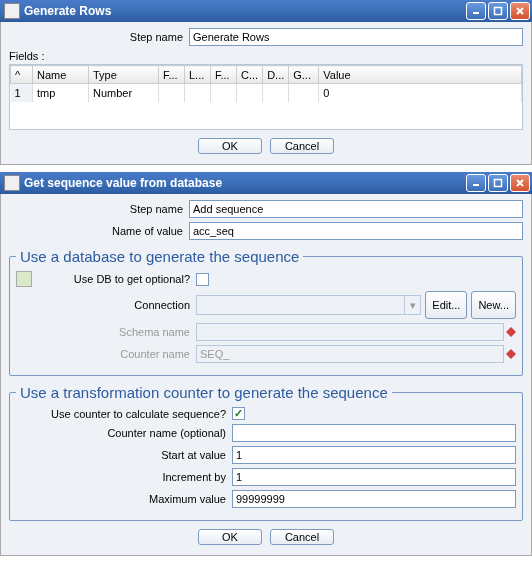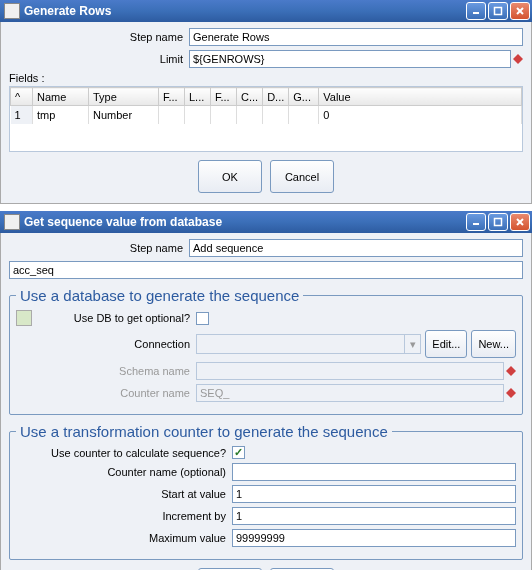--- a/index.html
+++ b/index.html
@@ -20,21 +20,21 @@
 .form-input.dim { background: #eef1f6; color: #999; border-color: #b8c8dc; }
 .diamond-wrapper { display: flex; align-items: center; gap: 2px; flex: 1; }
 .diamond { width: 10px; height: 10px; flex: 0 0 10px; }
 .diamond svg { width: 10px; height: 10px; }
 .fields-label { margin: 4px 0 2px 0; }
 .table-wrap { border: 1px solid #b8c8dc; background: #fff; height: 66px; overflow: hidden; }
 table { border-collapse: collapse; width: 100%; font-size: 11px; }
 th { background: linear-gradient(to bottom, #fefefe, #e8e8e8); border: 1px solid #ccc; padding: 2px 4px; text-align: left; font-weight: normal; height: 18px; white-space: nowrap; overflow: hidden; }
 td { border-right: 1px solid #ddd; padding: 2px 4px; height: 18px; }
 .btn-row { display: flex; justify-content: center; gap: 8px; padding: 8px 0 4px 0; }
-.btn { min-width: 64px; height: 33px; border: 1px solid #7a9ac0; background: linear-gradient(to bottom, #fefefe, #e8ecf3); border-radius: 3px; font-family: inherit; font-size: 11px; cursor: pointer; padding: 0 10px; }
+.btn { min-width: 64px; height: 16px; border: 1px solid #7a9ac0; background: linear-gradient(to bottom, #fefefe, #e8ecf3); border-radius: 3px; font-family: inherit; font-size: 11px; cursor: pointer; padding: 0 10px; }
 .btn-sm { min-width: 40px; height: 28px; border: 1px solid #7a9ac0; background: linear-gradient(to bottom, #fefefe, #e8ecf3); border-radius: 3px; font-family: inherit; font-size: 11px; cursor: pointer; padding: 0 6px; }
 fieldset { border: 1px solid #7a9ac0; border-radius: 2px; padding: 6px 6px 8px 6px; margin-top: 8px; }
 legend { color: #2d5ba0; padding: 0 4px; font-size: 15px; }
 .checkbox { width: 13px; height: 13px; border: 1px solid #7a9ac0; background: #fff; display: inline-flex; align-items: center; justify-content: center; cursor: pointer; }
 .checkbox.checked::after { content: "✓"; color: #2a7a2a; font-size: 11px; font-weight: bold; line-height: 1; }
 .conn-row { display: flex; align-items: center; gap: 4px; flex: 1; }
 .conn-select { flex: 1; height: 20px; border: 1px solid #b8c8dc; background: #eef1f6; position: relative; }
 .conn-select .dd { position: absolute; right: 0; top: 0; width: 16px; height: 18px; border-left: 1px solid #b8c8dc; display: flex; align-items: center; justify-content: center; color: #999; }
 .wnd2 { margin-top: 7px; }
 .help-icon { width: 16px; height: 16px; border: 1px solid #aaa; background: #d8e8c8; margin-right: 6px; flex:0 0 16px; display:inline-block; }
@@ -62,29 +62,20 @@
             <line x1="2" y1="2" x2="8" y2="8" stroke="#fff" stroke-width="2"></line>
             <line x1="8" y1="2" x2="2" y2="8" stroke="#fff" stroke-width="2"></line>
           </svg>
         </div>
     </div>
   </div>
   <div class="content">
     <div class="form-row">
       <div class="form-label">Step name</div>
       <input class="form-input" value="Generate Rows" style="">
-    </div>
-    <div class="form-row">
-      <div class="form-label">Limit</div>
-      <div class="diamond-wrapper">
-        <input class="form-input" value="${GENROWS}" style="">
-        <span class="diamond"><svg viewBox="0 0 10 10">
-              <polygon points="5,0 10,5 5,10 0,5" fill="#d04040"></polygon>
-            </svg></span>
-      </div>
     </div>
     <div class="fields-label">Fields :</div>
     <div class="table-wrap">
       <table>
         <colgroup>
             <col style="width:22px">
             <col style="width:56px">
             <col style="width:70px">
             <col style="width:26px">
             <col style="width:26px">
@@ -153,20 +144,21 @@
           </svg>
         </div>
     </div>
   </div>
   <div class="content">
     <div class="form-row">
       <div class="form-label">Step name</div>
       <input class="form-input" value="Add sequence" style="">
     </div>
     <div class="form-row">
+      <div class="form-label">Name of value</div>
       <input class="form-input" value="acc_seq" style="">
     </div>
 
     <fieldset>
       <legend>Use a database to generate the sequence</legend>
       <div class="form-row">
         <span class="help-icon"></span>
         <div class="form-label" style="flex:0 0 158px">Use DB to get optional?</div>
         <span class="checkbox"></span>
       </div>

